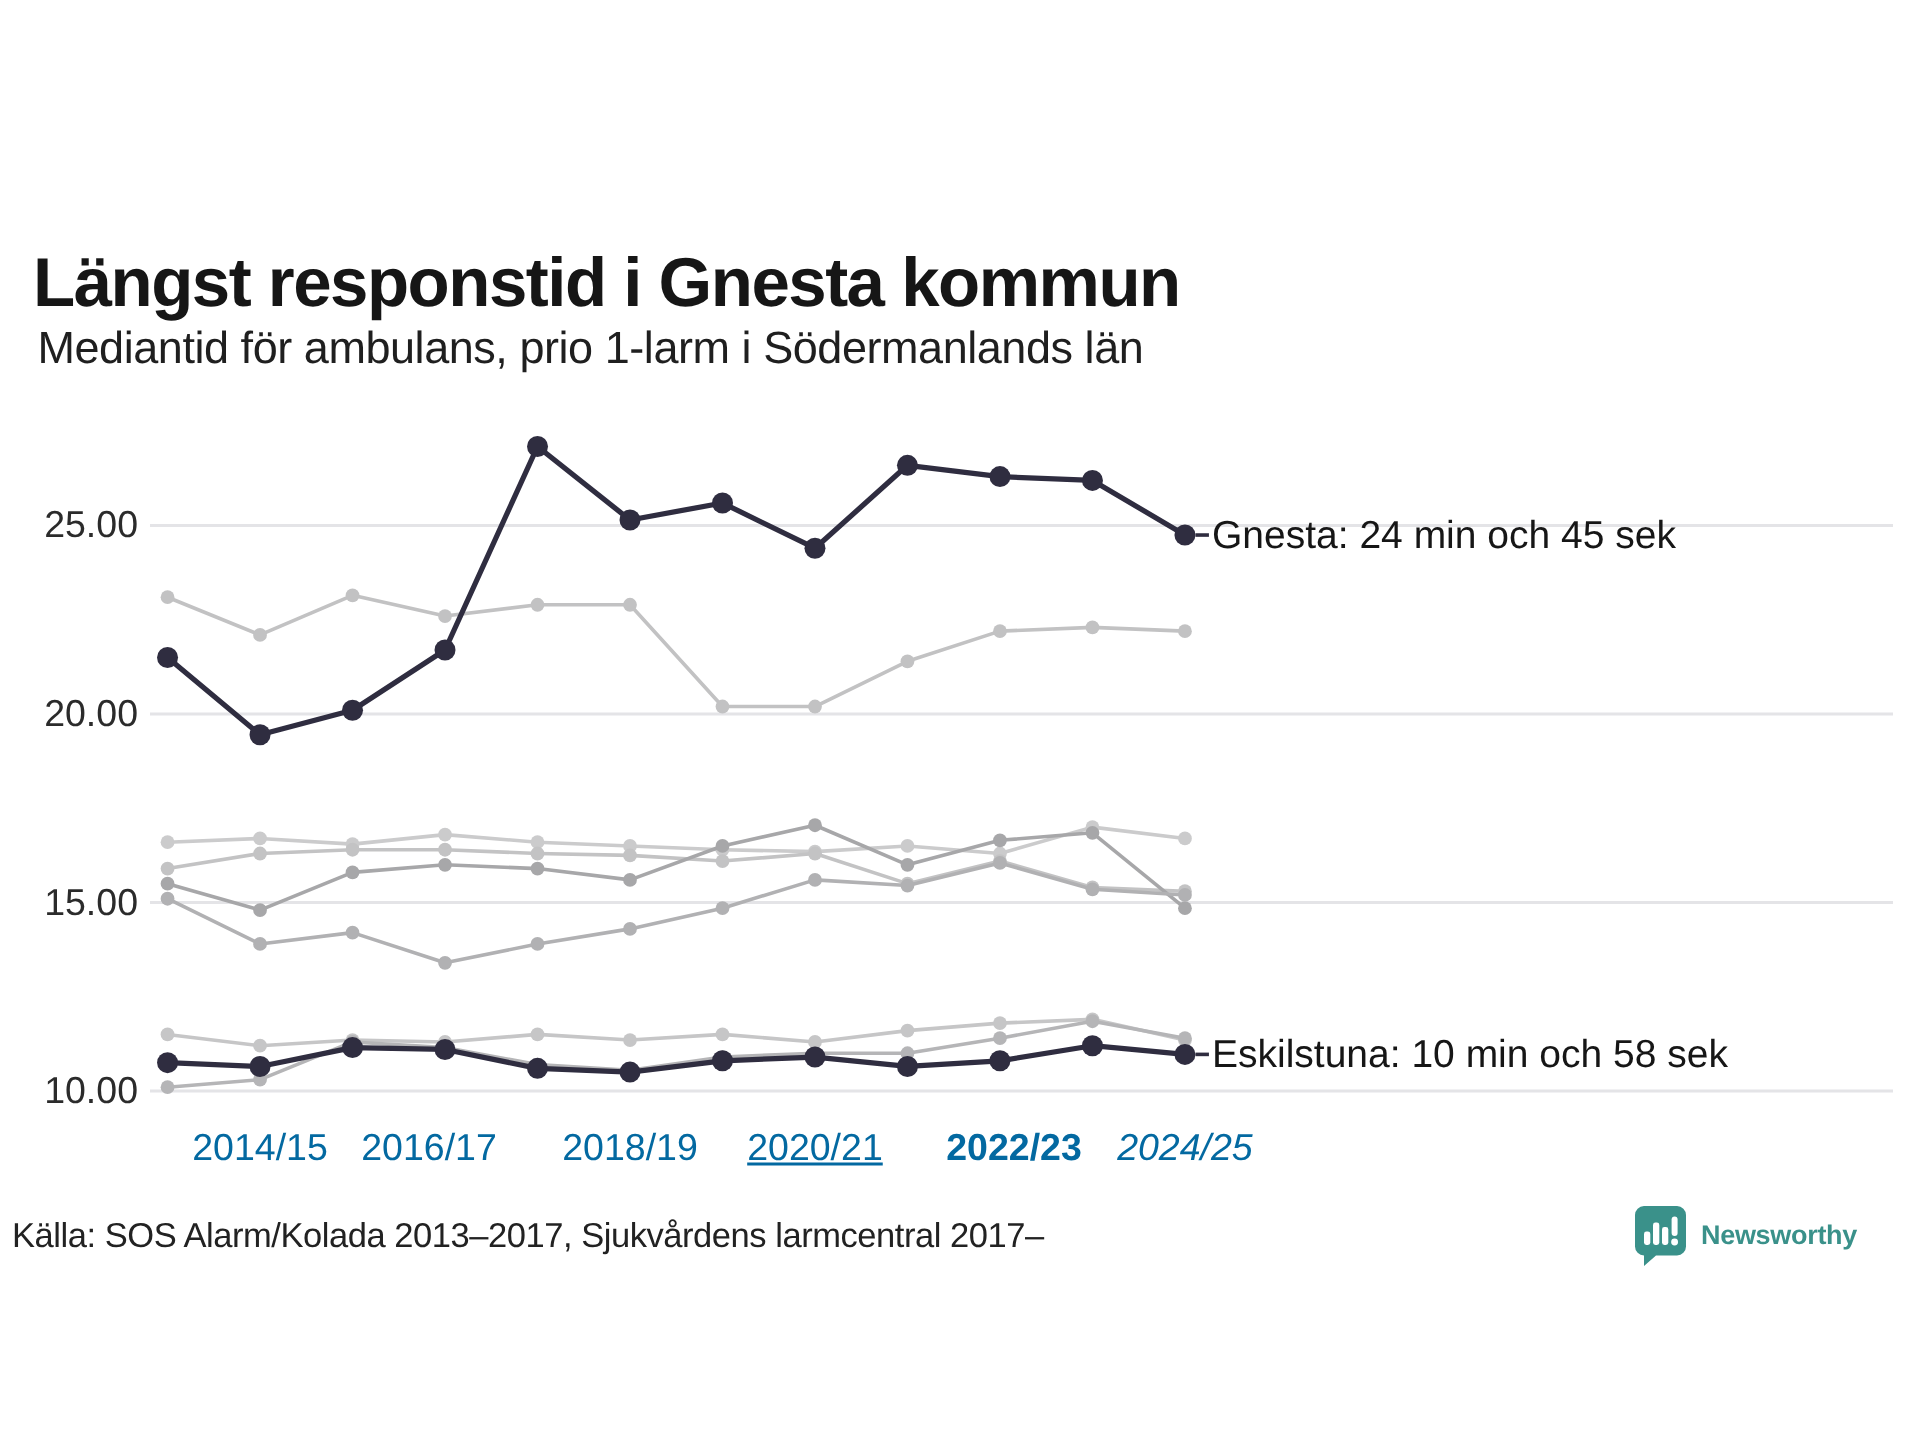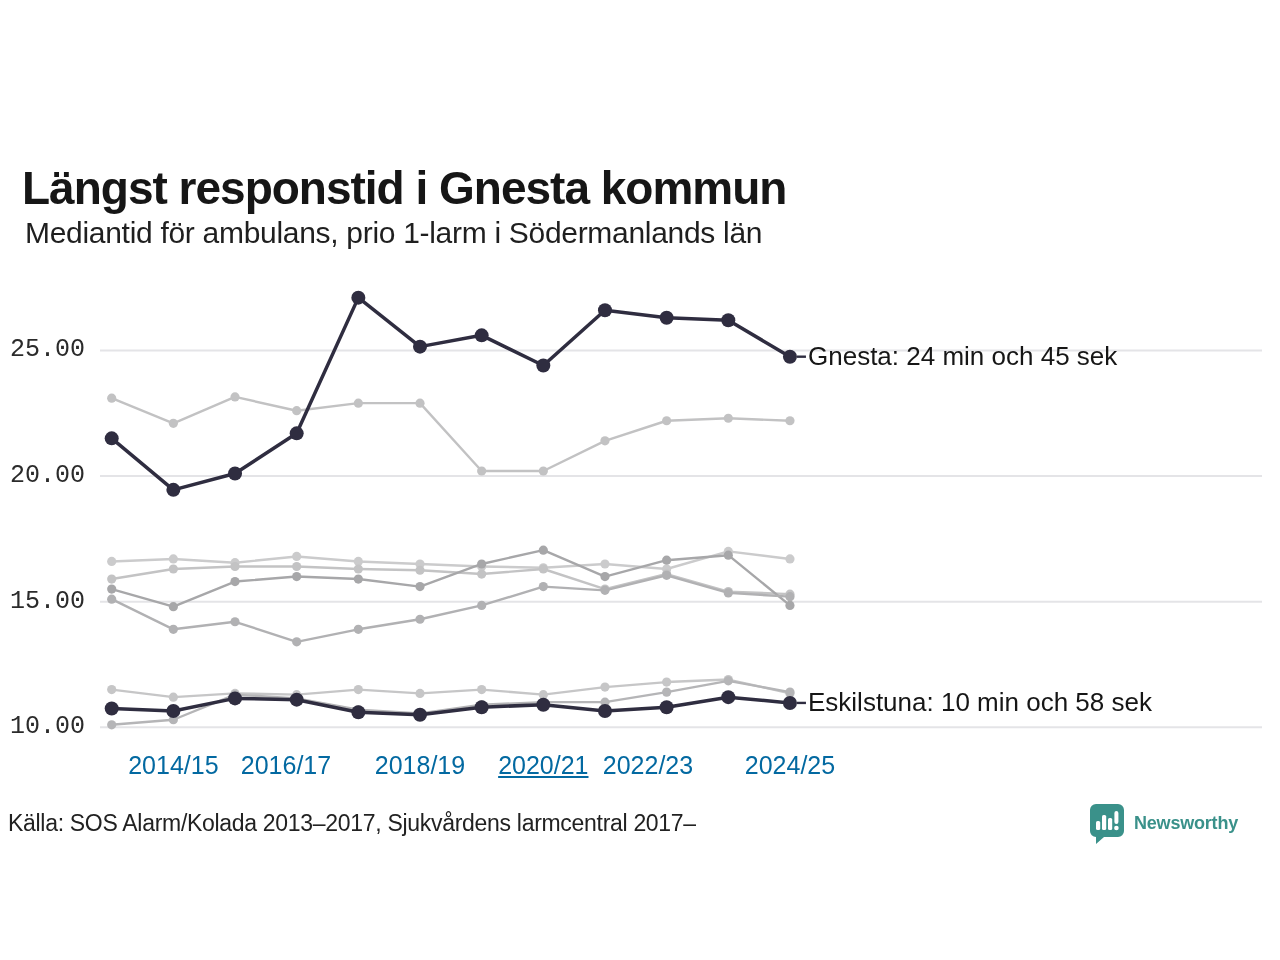--- a/index.html
+++ b/index.html
@@ -13,22 +13,22 @@
     position:absolute;left:22px;top:130px;width:1100px;
     font-size:46px;font-weight:700;letter-spacing:-1px;color:#161616;
   }
   .page-subtitle{
     position:absolute;left:25px;top:216px;width:1100px;
     font-size:30px;font-weight:400;letter-spacing:-0.3px;color:#1f1f1f;
   }
   #chart-wrap{position:absolute;left:0;top:0;width:1280px;height:696px;}
   #chart-canvas{position:absolute;left:0;top:0;}
   .y-tick{
-    position:absolute;width:82px;left:10px;text-align:left;
-    font-size:25px;color:#2b2b2b;line-height:30px;font-family:Liberation Mono, monospace;
+    position:absolute;width:82px;left:10px;text-align:right;
+    font-size:25px;color:#2b2b2b;line-height:30px;
   }
   .x-tick{
     position:absolute;width:130px;text-align:center;top:750px;
     font-size:25px;color:#0369a1;line-height:30px;
   }
   .series-label{
     position:absolute;font-size:26px;color:#161616;line-height:33px;white-space:nowrap;
   }
   .source-text{
     position:absolute;left:8px;top:810px;font-size:23px;letter-spacing:-0.3px;color:#222222;
@@ -176,22 +176,22 @@
 
   <div id="chart-labels">
       <div class="y-tick" style="top: 335.41px;">25.00</div>
       <div class="y-tick" style="top: 461.04px;">20.00</div>
       <div class="y-tick" style="top: 586.67px;">15.00</div>
       <div class="y-tick" style="top: 712.3px;">10.00</div>
       <div class="x-tick" style="left: 108.36px;">2014/15</div>
       <div class="x-tick" style="left: 221px;">2016/17</div>
       <div class="x-tick" style="left: 355px;">2018/19</div>
       <div class="x-tick" style="left: 478.32px; text-decoration: underline;">2020/21</div>
-      <div class="x-tick" style="left: 583px;">2022/23</div>
-      <div class="x-tick" style="left: 724.96px;">2024/25</div>
+      <div class="x-tick" style="left: 611px; font-weight: bold;">2022/23</div>
+      <div class="x-tick" style="left: 724.96px; font-style: italic;">2024/25</div>
       <div class="series-label" style="left: 808px; top: 339.691px;">Gnesta: 24 min och 45 sek</div>
       <div class="series-label" style="left: 808px; top: 685.928px;">Eskilstuna: 10 min och 58 sek</div>
     </div>
 
   <div class="source-text">Källa: SOS Alarm/Kolada 2013–2017, Sjukvårdens larmcentral 2017–</div>
 
   <div class="logo">
     <span>
       <svg width="38" height="44" viewBox="0 0 38 44">
         <path d="M8 2 h22 a6 6 0 0 1 6 6 v21 a6 6 0 0 1 -6 6 H16 l-8 7 v-7 a6 6 0 0 1 -6 -6 V8 a6 6 0 0 1 6 -6 z" fill="#3A918A"></path>

